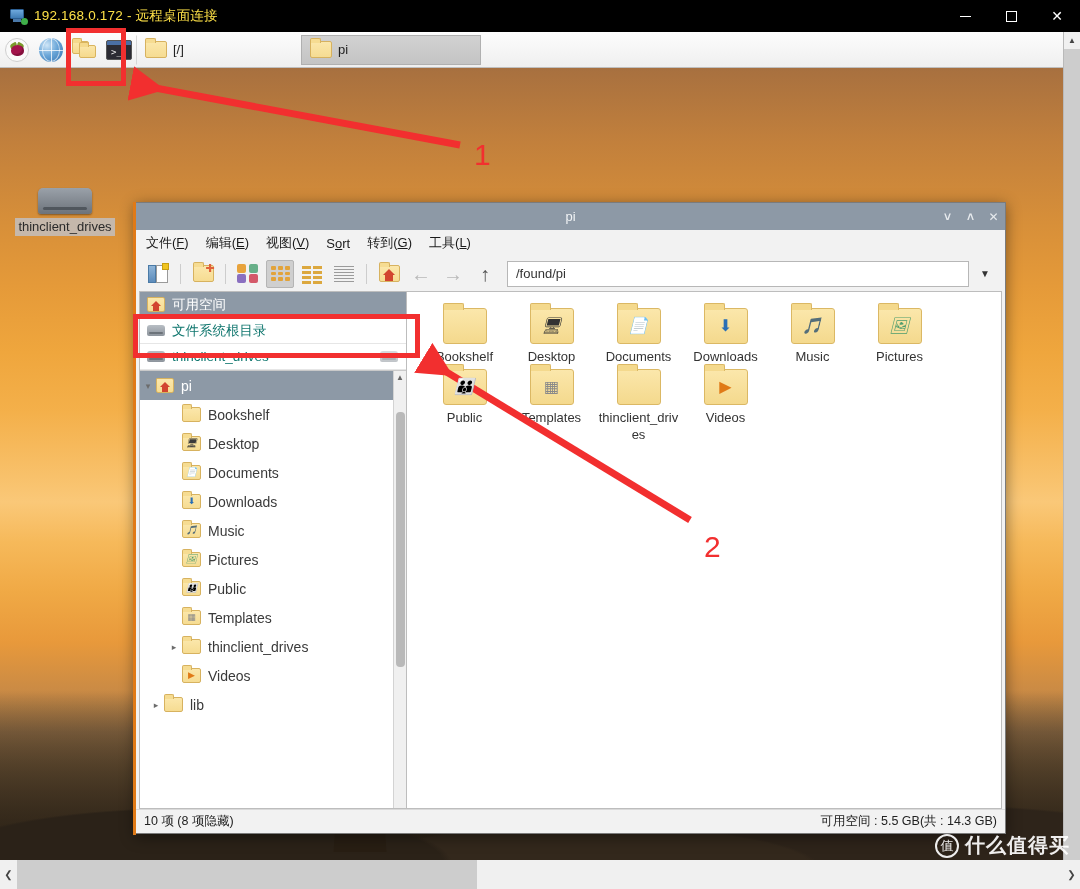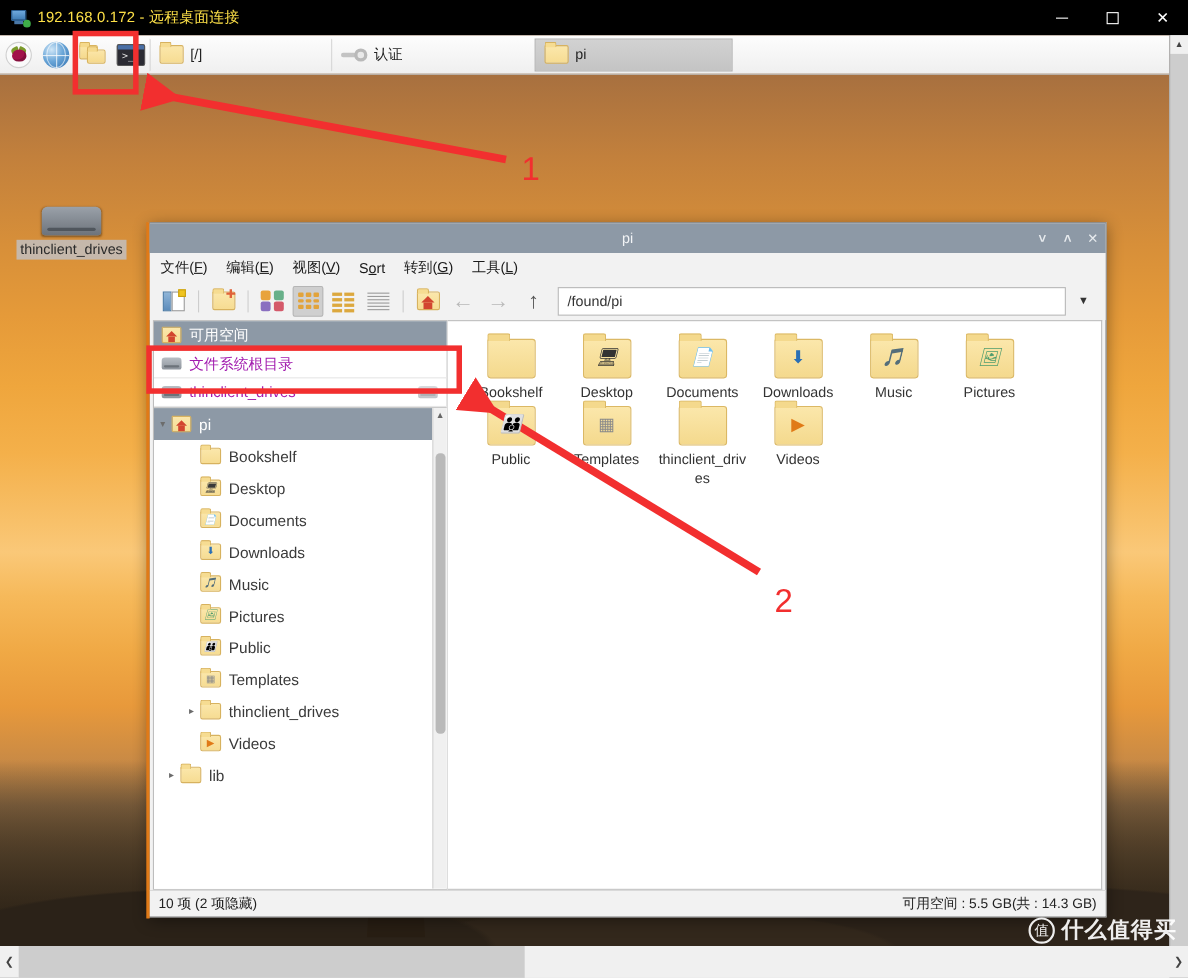--- a/index.html
+++ b/index.html
@@ -279,21 +279,21 @@
   .fm-body { flex: 1 1 auto; display: flex; padding: 0 3px 0 3px; min-height: 0; }
 
   
   .fm-side {
     width: 268px; display: flex; flex-direction: column; flex: 0 0 auto;
     border: 1px solid #bdbdbd; background: #fff; min-height: 0;
   }
   .places { flex: 0 0 auto; border-bottom: 1px solid #c9c9c9; }
   .place {
     height: 26px; display: flex; align-items: center; gap: 7px; padding-left: 7px;
-    font-size: 13.5px; color: #a21caf; border-bottom: 1px solid #e6e6e6; position: relative;
+    font-size: 13.5px; color: #0f766e; border-bottom: 1px solid #e6e6e6; position: relative;
   }
   .place.active { background: #8d99a6; color: #fff; border-bottom-color: #8d99a6; }
   .place .eject { margin-left: auto; margin-right: 8px; opacity: .55; }
   .drive-ico {
     width: 18px; height: 11px; background: linear-gradient(#b8bec4, #8d949c);
     border-radius: 3px 3px 2px 2px; position: relative; flex: 0 0 auto;
   }
   .drive-ico::after { content:""; position:absolute; left:2px; bottom:2px; width:14px; height:2px; background:#6c737a; border-radius:1px; }
   .home-ico {
     width: 18px; height: 15px; background: linear-gradient(#fbe7ab,#f6dc92);
@@ -442,27 +442,20 @@
               <div class="bar"></div>
               <div class="pr">&gt;_</div>
             </div>
         </div>
       </div>
       <div class="lx-tasks">
         <div class="lx-task sep" style="min-width:165px">
           <span class="folder-sm"></span>
           <span>[/]</span>
         </div>
-        <div class="lx-task sep" style="min-width:185px">
-          <span class="key-ico">
-              <span class="shaft"></span>
-              <span class="ring"></span>
-            </span>
-          <span>认证</span>
-        </div>
         <div class="lx-task active" style="min-width:180px">
           <span class="folder-sm"></span>
           <span>pi</span>
         </div>
       </div>
     </div>
 
     <div class="dicon selected" style="left:10px; top:150px;">
       <div class="hdd"></div>
       <span class="lbl">thinclient_drives</span>
@@ -727,21 +720,21 @@
           <div class="fitem">
             <span class="ficon">
                 <i class="gl" style="color:#e07a17">▶</i>
               </span>
             <span class="nm">Videos</span>
           </div>
         </div>
       </div>
 
       <div class="fm-status">
-        <span>10 项 (2 项隐藏)</span>
+        <span>10 项 (8 项隐藏)</span>
         <span class="right">可用空间 : 5.5 GB(共 : 14.3 GB)</span>
       </div>
     </div>
   </div>
 
   <div class="rdp-vsb">
     <div class="btn">▲</div>
   </div>
   <div class="rdp-hsb">
     <div class="btn">❮</div>

